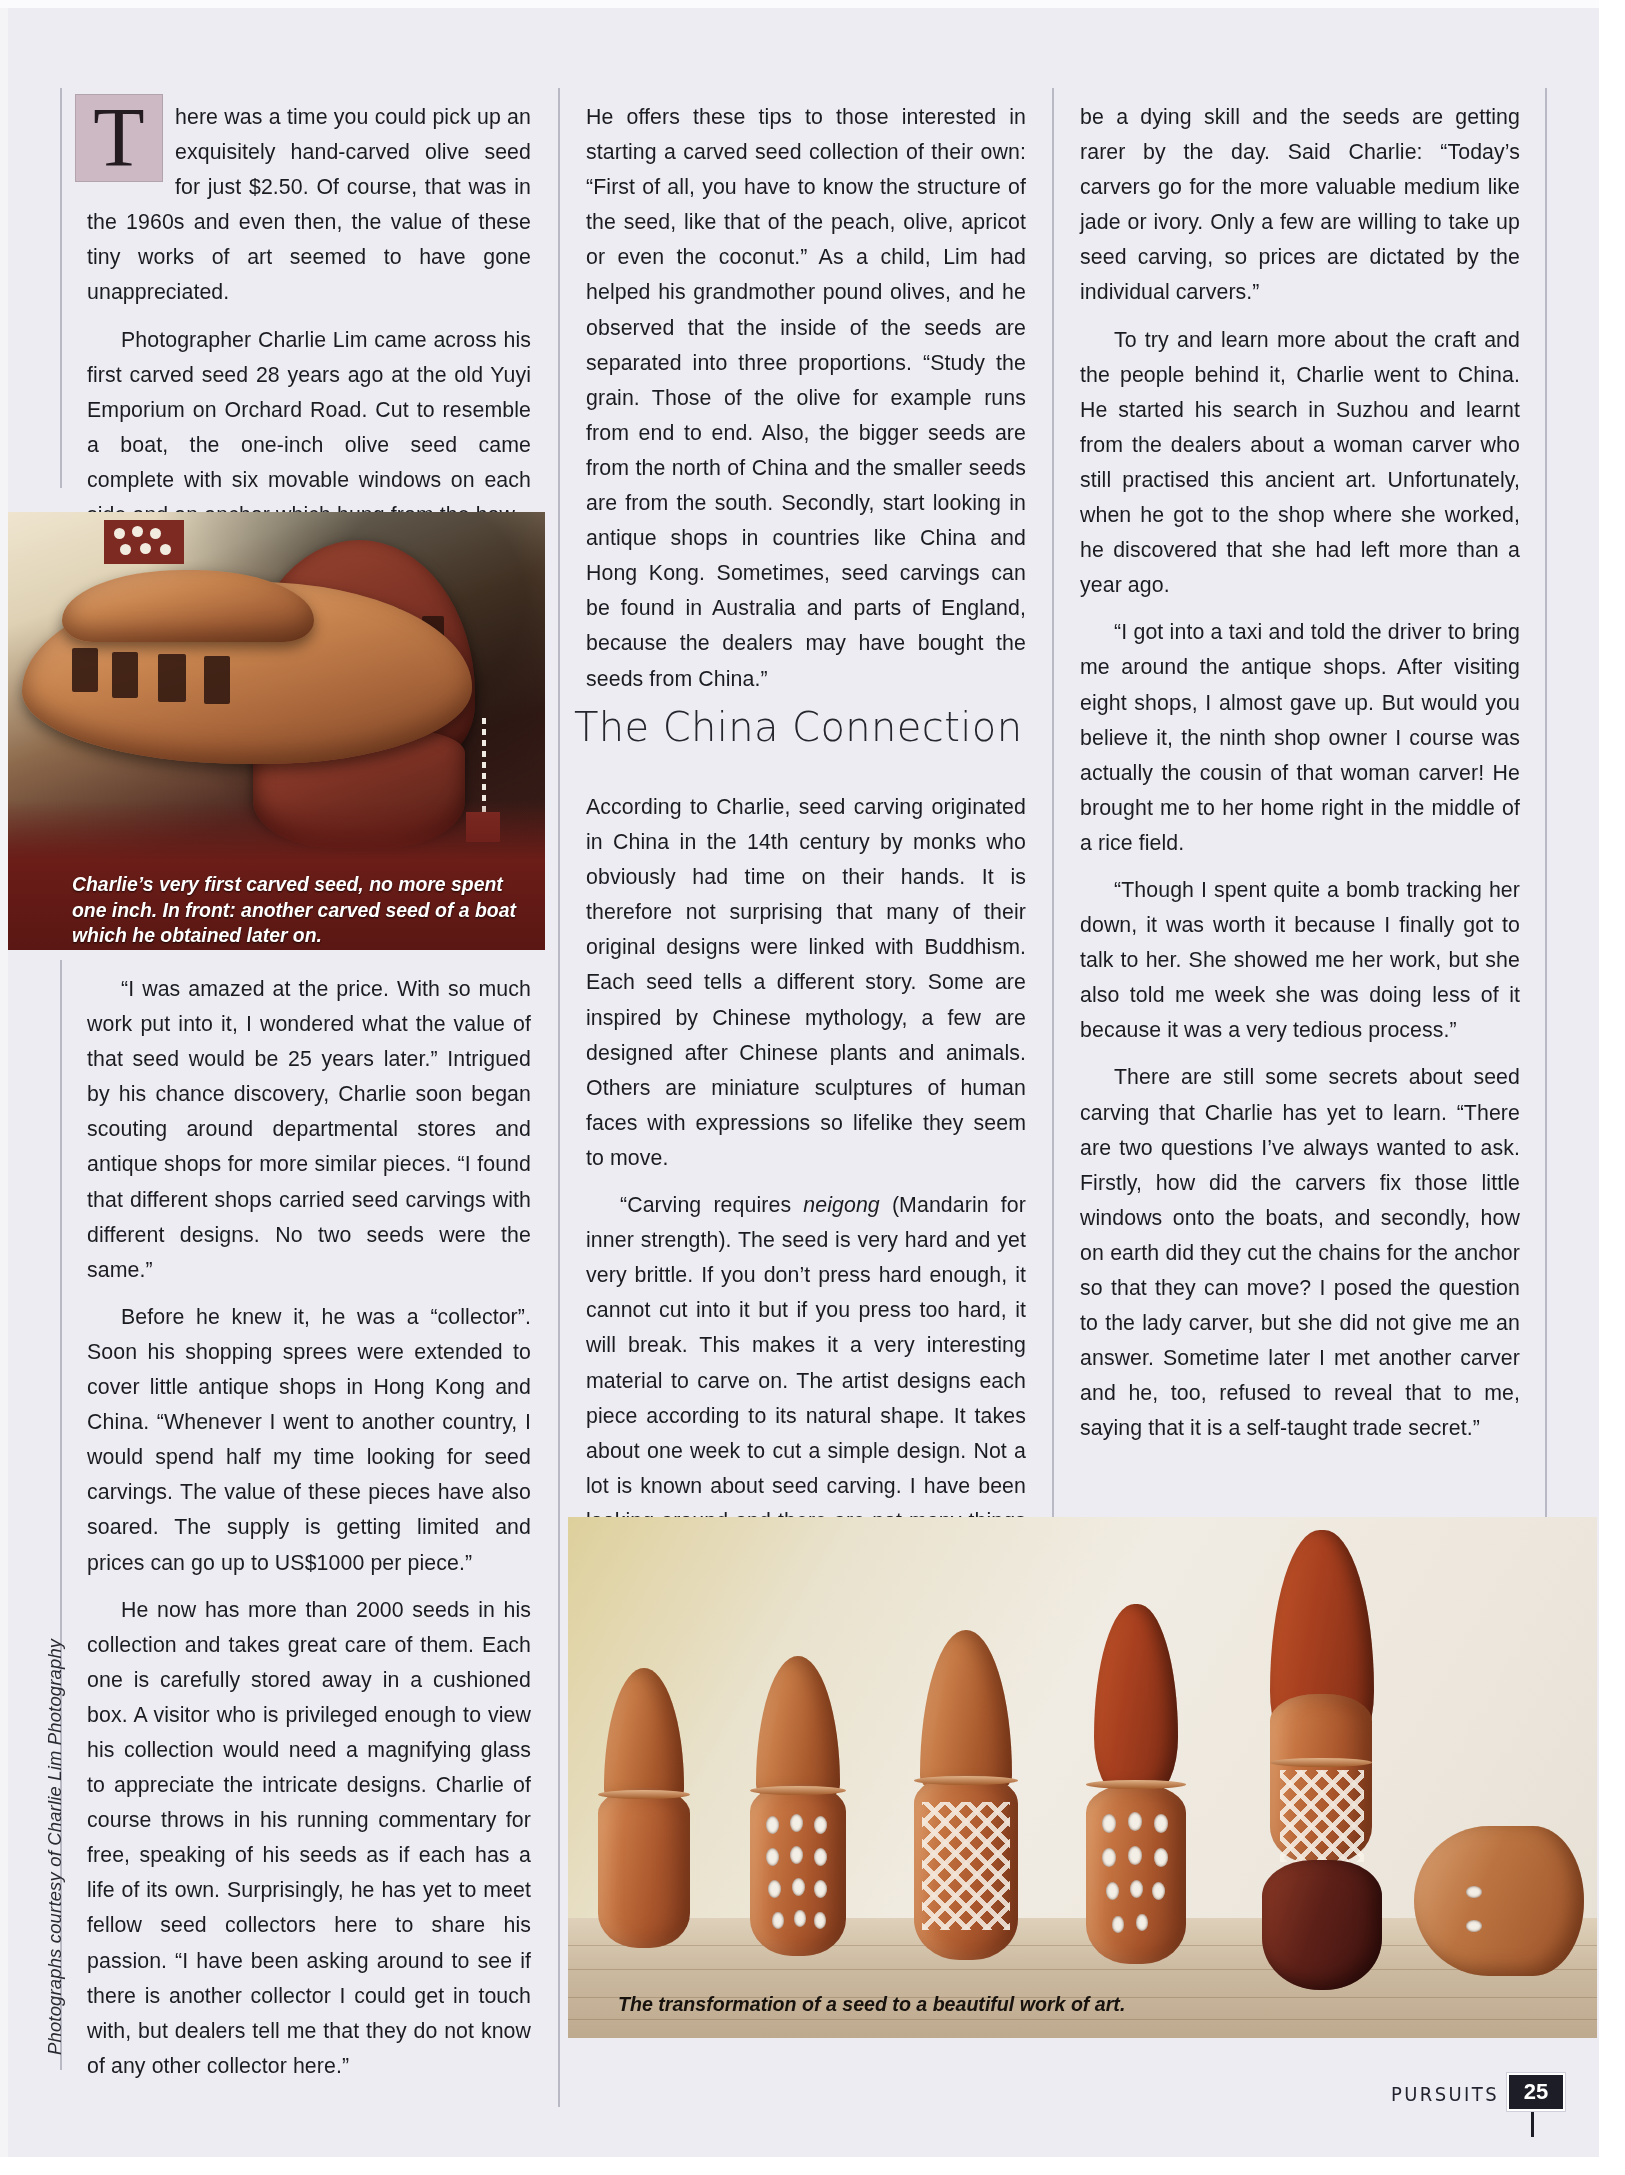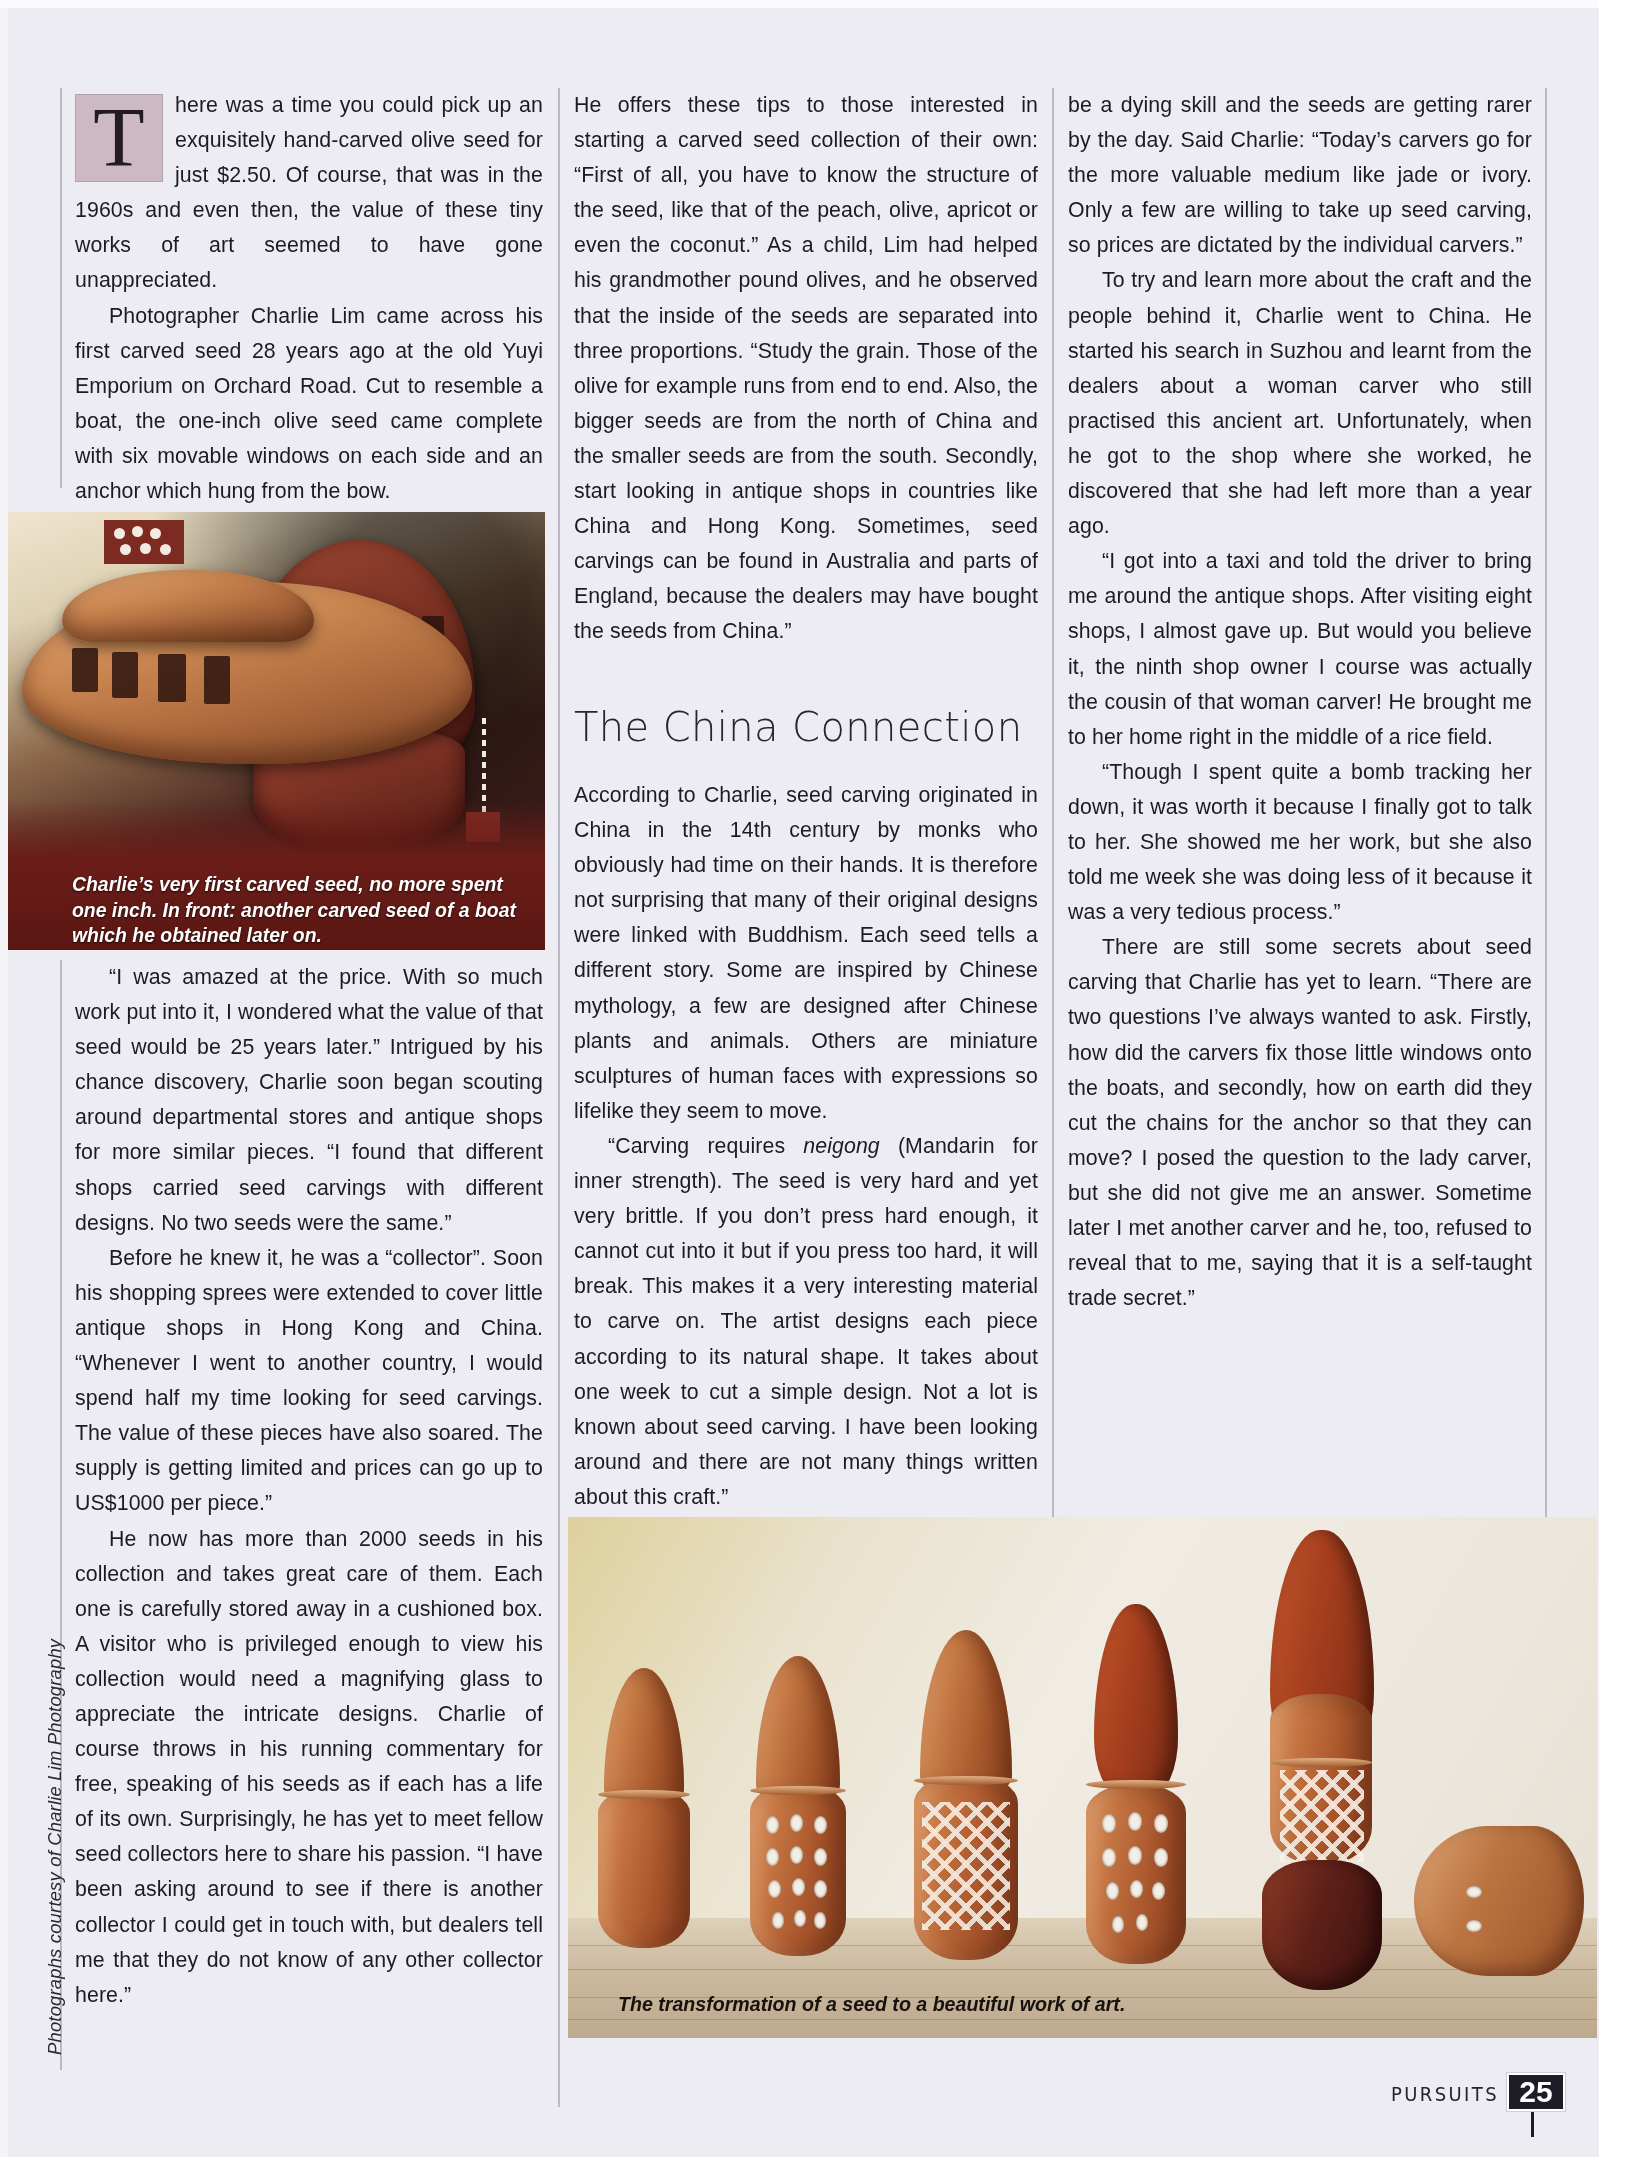--- a/index.html
+++ b/index.html
@@ -45,21 +45,21 @@
   .col{
     position:absolute;
     font-size:21.3px;
     line-height:35.1px;
     color:#1b1b22;
     text-align:justify;
     text-justify:inter-word;
     letter-spacing:0.1px;
     z-index:5;
   }
-  .col p{margin:0;text-indent:34px;}
+  .col p{margin:12px;text-indent:34px;}
   .col p.noindent{text-indent:0;}
   .col i{font-style:italic;}
 
   
   .dropcap{
     float:left;
     width:86px;height:86px;
     margin:6px 12px 0 0;
     background:#cdb9c4;
     border:1px solid #b2a3ad;
@@ -127,21 +127,21 @@
     letter-spacing:2.4px;
     color:#232330;
     font-family:"DejaVu Sans", sans-serif;
     font-stretch:condensed;
     z-index:20;
   }
   .footer-num{
     position:absolute;
     background:#1d1d28;
     color:#ffffff;
-    font-size:30px;
+    font-size:22px;
     font-weight:bold;
     line-height:34px;
     text-align:center;
     width:54px;height:34px;
     z-index:20;
     border:2px solid #ffffff;
     box-shadow:0 0 0 1px #cfcfda;
   }
   .footer-tick{
     position:absolute;

